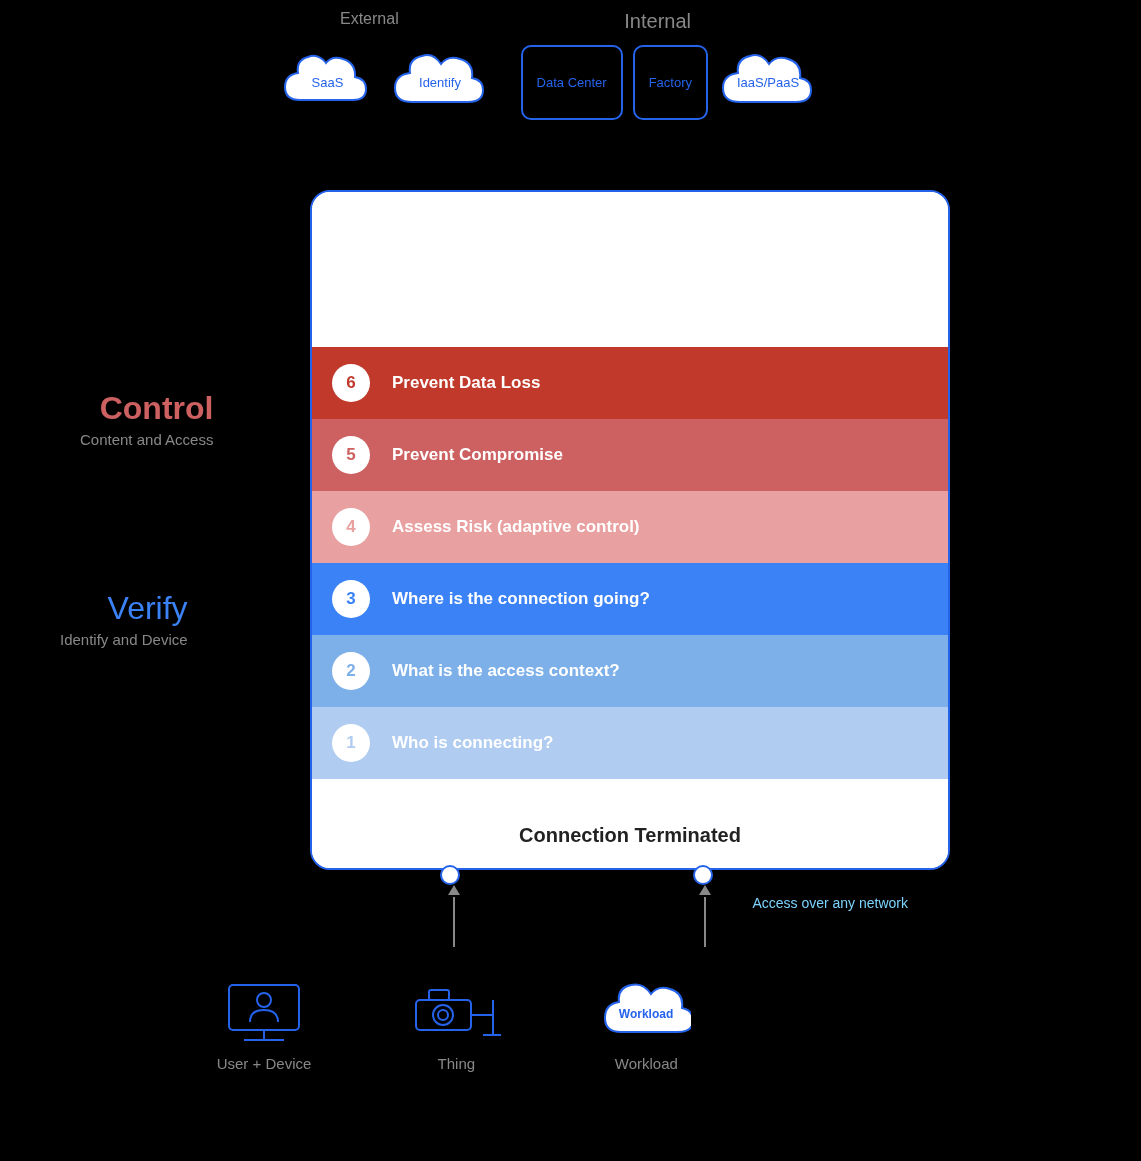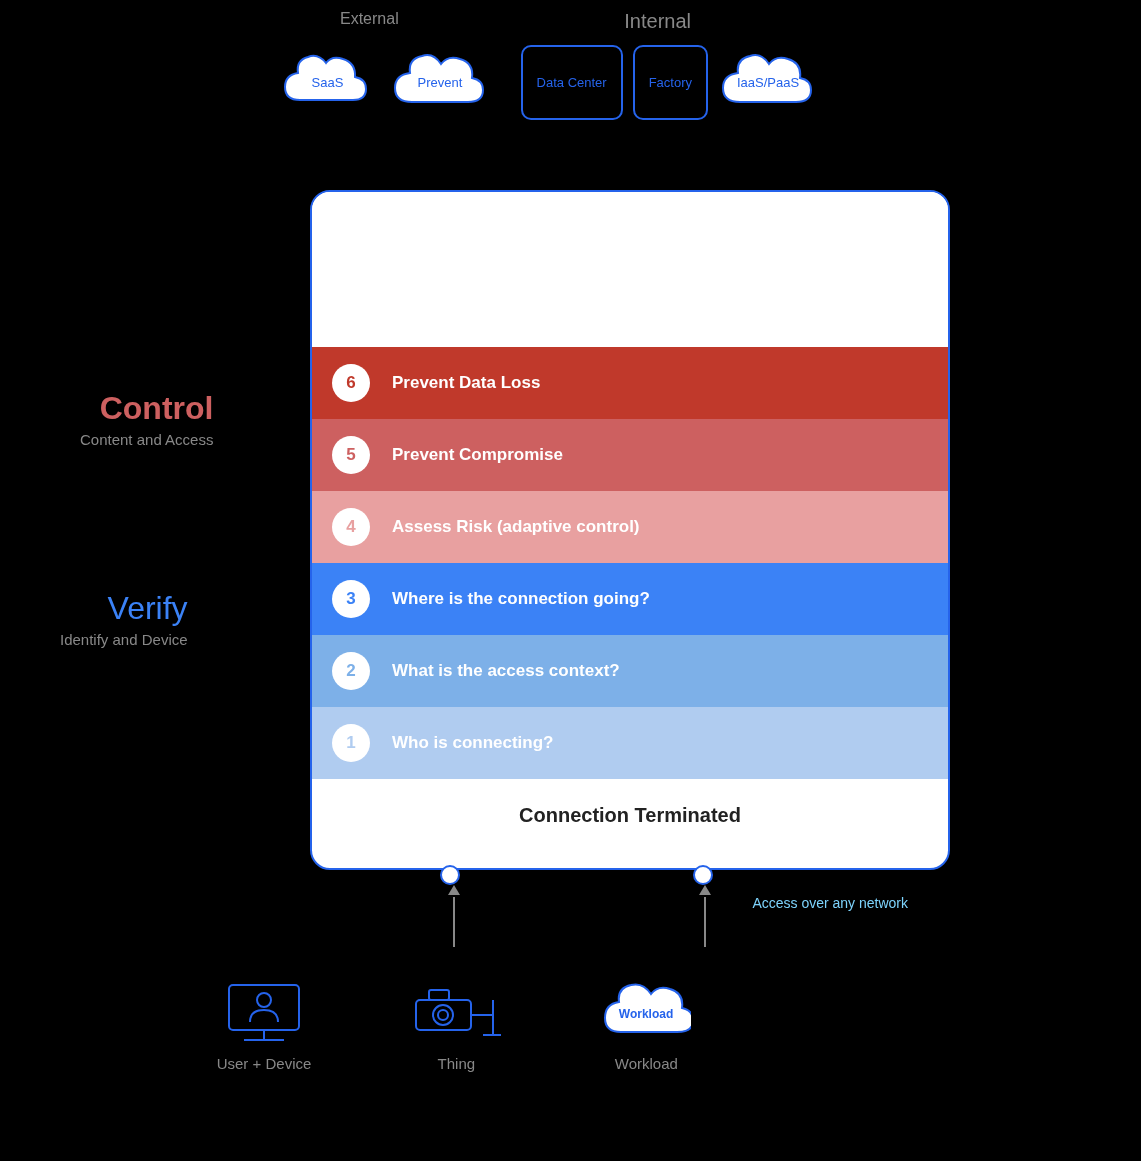--- a/index.html
+++ b/index.html
@@ -142,20 +142,21 @@
 
     .connection-terminated {
       height: 72px;
       background: white;
       display: flex;
       align-items: center;
       justify-content: center;
       font-size: 20px;
       font-weight: bold;
       color: #222;
+      margin-top: 20px;
     }
 
     
     .left-control {
       position: absolute;
       top: 390px;
       left: 80px;
       text-align: right;
     }
     .left-control-title {
@@ -287,21 +288,21 @@
       <svg width="95" height="75" viewBox="0 0 95 75" class="cloud-svg">
         <path d="M20,55 Q5,55 5,42 Q5,30 18,28 Q16,15 28,12 Q38,8 46,18 Q52,10 63,14 Q76,18 75,32 Q86,34 86,44 Q86,55 73,55 Z" stroke="#2563eb" stroke-width="2" fill="white"></path>
       </svg>
       <span class="cloud-text">SaaS</span>
     </div>
 
     <div class="cloud-shape" style="width:100px;height:75px;">
       <svg width="100" height="75" viewBox="0 0 100 75" class="cloud-svg">
         <path d="M22,57 Q5,57 5,43 Q5,30 20,28 Q18,14 32,11 Q43,7 51,19 Q58,10 70,14 Q84,18 82,33 Q93,35 93,45 Q93,57 78,57 Z" stroke="#2563eb" stroke-width="2" fill="white"></path>
       </svg>
-      <span class="cloud-text">Prevent</span>
+      <span class="cloud-text">Identify</span>
     </div>
   </div>
 
   <div class="cloud-internal">
     <div class="rect-shape">Data Center</div>
     <div class="rect-shape">Factory</div>
 
     <div class="cloud-shape" style="width:100px;height:75px;">
       <svg width="100" height="75" viewBox="0 0 100 75" class="cloud-svg">
         <path d="M22,57 Q5,57 5,43 Q5,30 20,28 Q18,14 32,11 Q43,7 51,19 Q58,10 70,14 Q84,18 82,33 Q93,35 93,45 Q93,57 78,57 Z" stroke="#2563eb" stroke-width="2" fill="white"></path>

